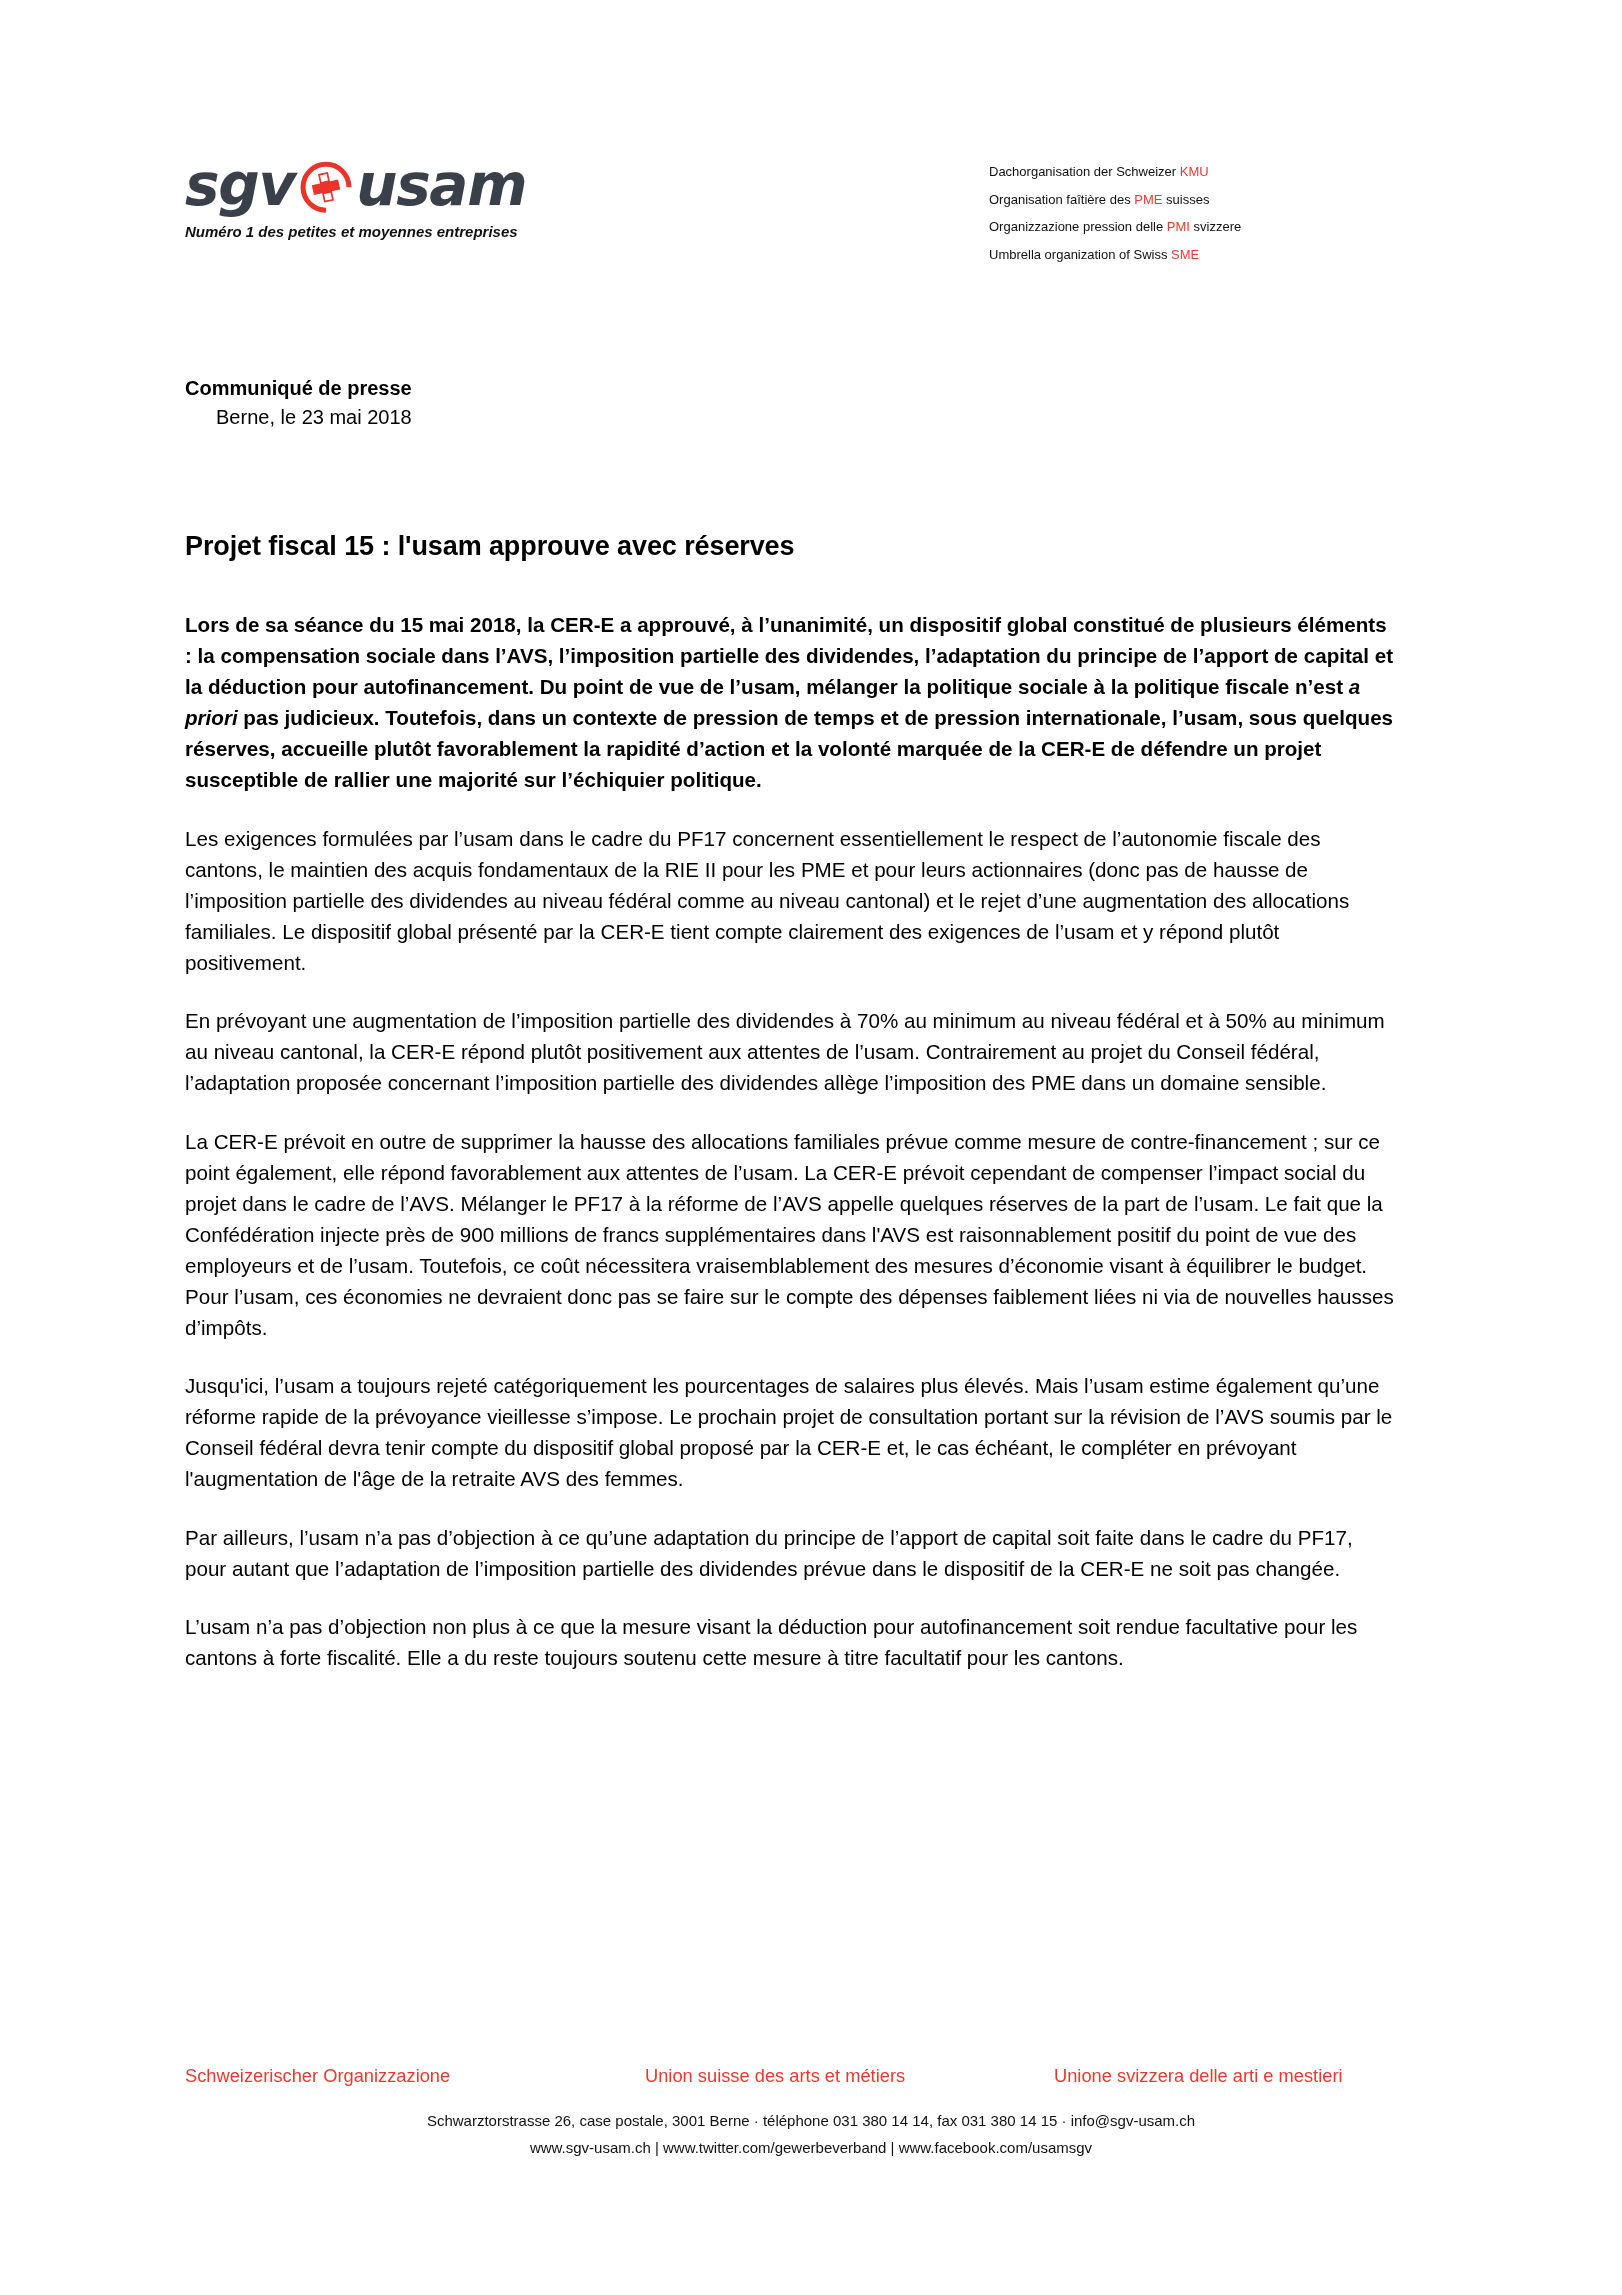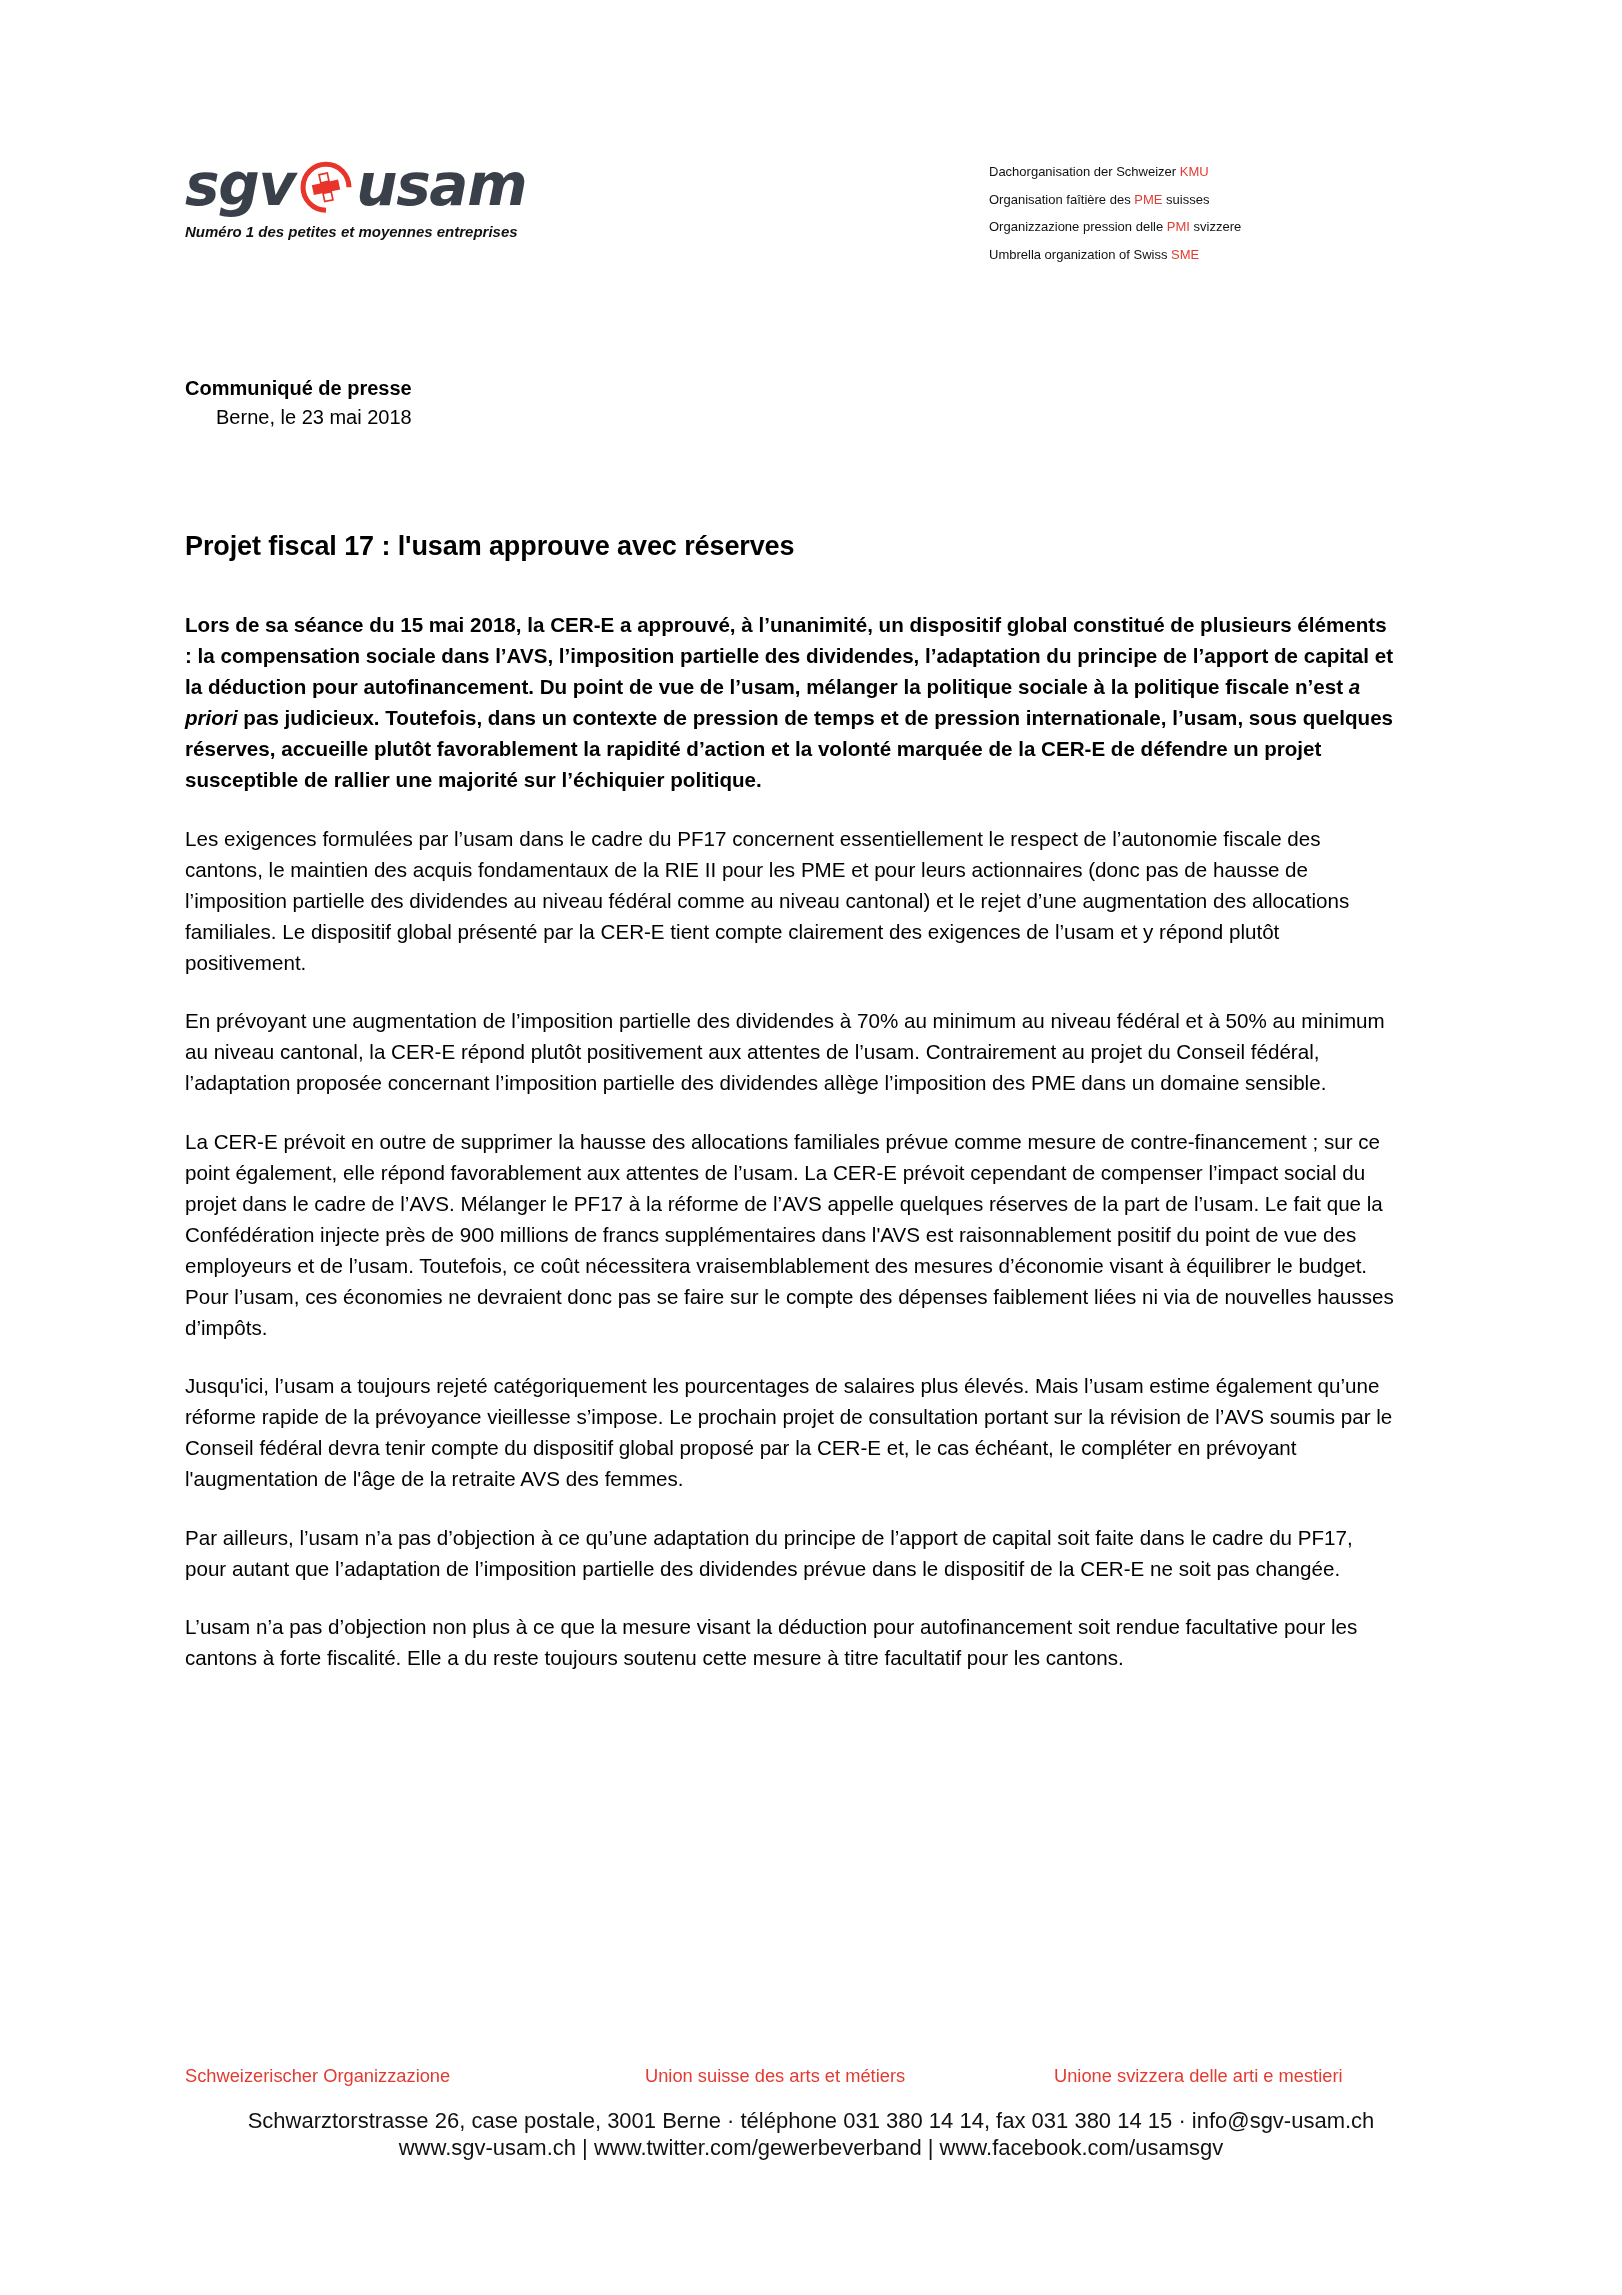--- a/index.html
+++ b/index.html
@@ -140,21 +140,21 @@
     color: #e23b32;
   }
   .footer-orgs span { position: absolute; top: 0; white-space: nowrap; }
   .org-de { left: 185px; }
   .org-fr { left: 645px; }
   .org-it { left: 1054px; }
 
   .footer-lines {
     margin-top: 9.2px;
     text-align: center;
-    font-size: 22px;
+    font-size: 15px;
     line-height: 27px;
     color: #111111;
   }
   .footer-lines div { white-space: nowrap; }
 </style>
 </head>
 <body>
 
 <div class="page">
 
@@ -196,21 +196,21 @@
         <span>Umbrella organization of Swiss </span><span class="acc">SME</span><span></span>
       </div>
     </div>
   </div>
 
   <div class="meta">
     <div class="strong">Communiqué de presse</div>
     <div>Berne, le 23 mai 2018</div>
   </div>
 
-  <div class="doc-title">Projet fiscal 17 : l'usam approuve avec réserves</div>
+  <div class="doc-title">Projet fiscal 15 : l'usam approuve avec réserves</div>
 
   <div class="content">
     <p class="lead"><span>Lors de sa séance du 15 mai 2018, la CER-E a approuvé, à l’unanimité, un dispositif global constitué de plusieurs éléments : la compensation sociale dans l’AVS, l’imposition partielle des dividendes, l’adaptation du principe de l’apport de capital et la déduction pour autofinancement. Du point de vue de l’usam, mélanger la politique sociale à la politique fiscale n’est </span><span class="ital">a priori</span><span> pas judicieux. Toutefois, dans un contexte de pression de temps et de pression internationale, l’usam, sous quelques réserves, accueille plutôt favorablement la rapidité d’action et la volonté marquée de la CER-E de défendre un projet susceptible de rallier une majorité sur l’échiquier politique.</span></p>
 
     <p class="body">Les exigences formulées par l’usam dans le cadre du PF17 concernent essentiellement le respect de l’autonomie fiscale des cantons, le maintien des acquis fondamentaux de la RIE II pour les PME et pour leurs actionnaires (donc pas de hausse de l’imposition partielle des dividendes au niveau fédéral comme au niveau cantonal) et le rejet d’une augmentation des allocations familiales. Le dispositif global présenté par la CER-E tient compte clairement des exigences de l’usam et y répond plutôt positivement.</p>
     <p class="body">En prévoyant une augmentation de l’imposition partielle des dividendes à 70% au minimum au niveau fédéral et à 50% au minimum au niveau cantonal, la CER-E répond plutôt positivement aux attentes de l’usam. Contrairement au projet du Conseil fédéral, l’adaptation proposée concernant l’imposition partielle des dividendes allège l’imposition des PME dans un domaine sensible.</p>
     <p class="body">La CER-E prévoit en outre de supprimer la hausse des allocations familiales prévue comme mesure de contre-financement ; sur ce point également, elle répond favorablement aux attentes de l’usam. La CER-E prévoit cependant de compenser l’impact social du projet dans le cadre de l’AVS. Mélanger le PF17 à la réforme de l’AVS appelle quelques réserves de la part de l’usam. Le fait que la Confédération injecte près de 900 millions de francs supplémentaires dans l'AVS est raisonnablement positif du point de vue des employeurs et de l’usam. Toutefois, ce coût nécessitera vraisemblablement des mesures d’économie visant à équilibrer le budget. Pour l’usam, ces économies ne devraient donc pas se faire sur le compte des dépenses faiblement liées ni via de nouvelles hausses d’impôts.</p>
     <p class="body">Jusqu'ici, l’usam a toujours rejeté catégoriquement les pourcentages de salaires plus élevés. Mais l’usam estime également qu’une réforme rapide de la prévoyance vieillesse s’impose. Le prochain projet de consultation portant sur la révision de l’AVS soumis par le Conseil fédéral devra tenir compte du dispositif global proposé par la CER-E et, le cas échéant, le compléter en prévoyant l'augmentation de l'âge de la retraite AVS des femmes.</p>
     <p class="body">Par ailleurs, l’usam n’a pas d’objection à ce qu’une adaptation du principe de l’apport de capital soit faite dans le cadre du PF17, pour autant que l’adaptation de l’imposition partielle des dividendes prévue dans le dispositif de la CER-E ne soit pas changée.</p>
     <p class="body">L’usam n’a pas d’objection non plus à ce que la mesure visant la déduction pour autofinancement soit rendue facultative pour les cantons à forte fiscalité. Elle a du reste toujours soutenu cette mesure à titre facultatif pour les cantons.</p>

